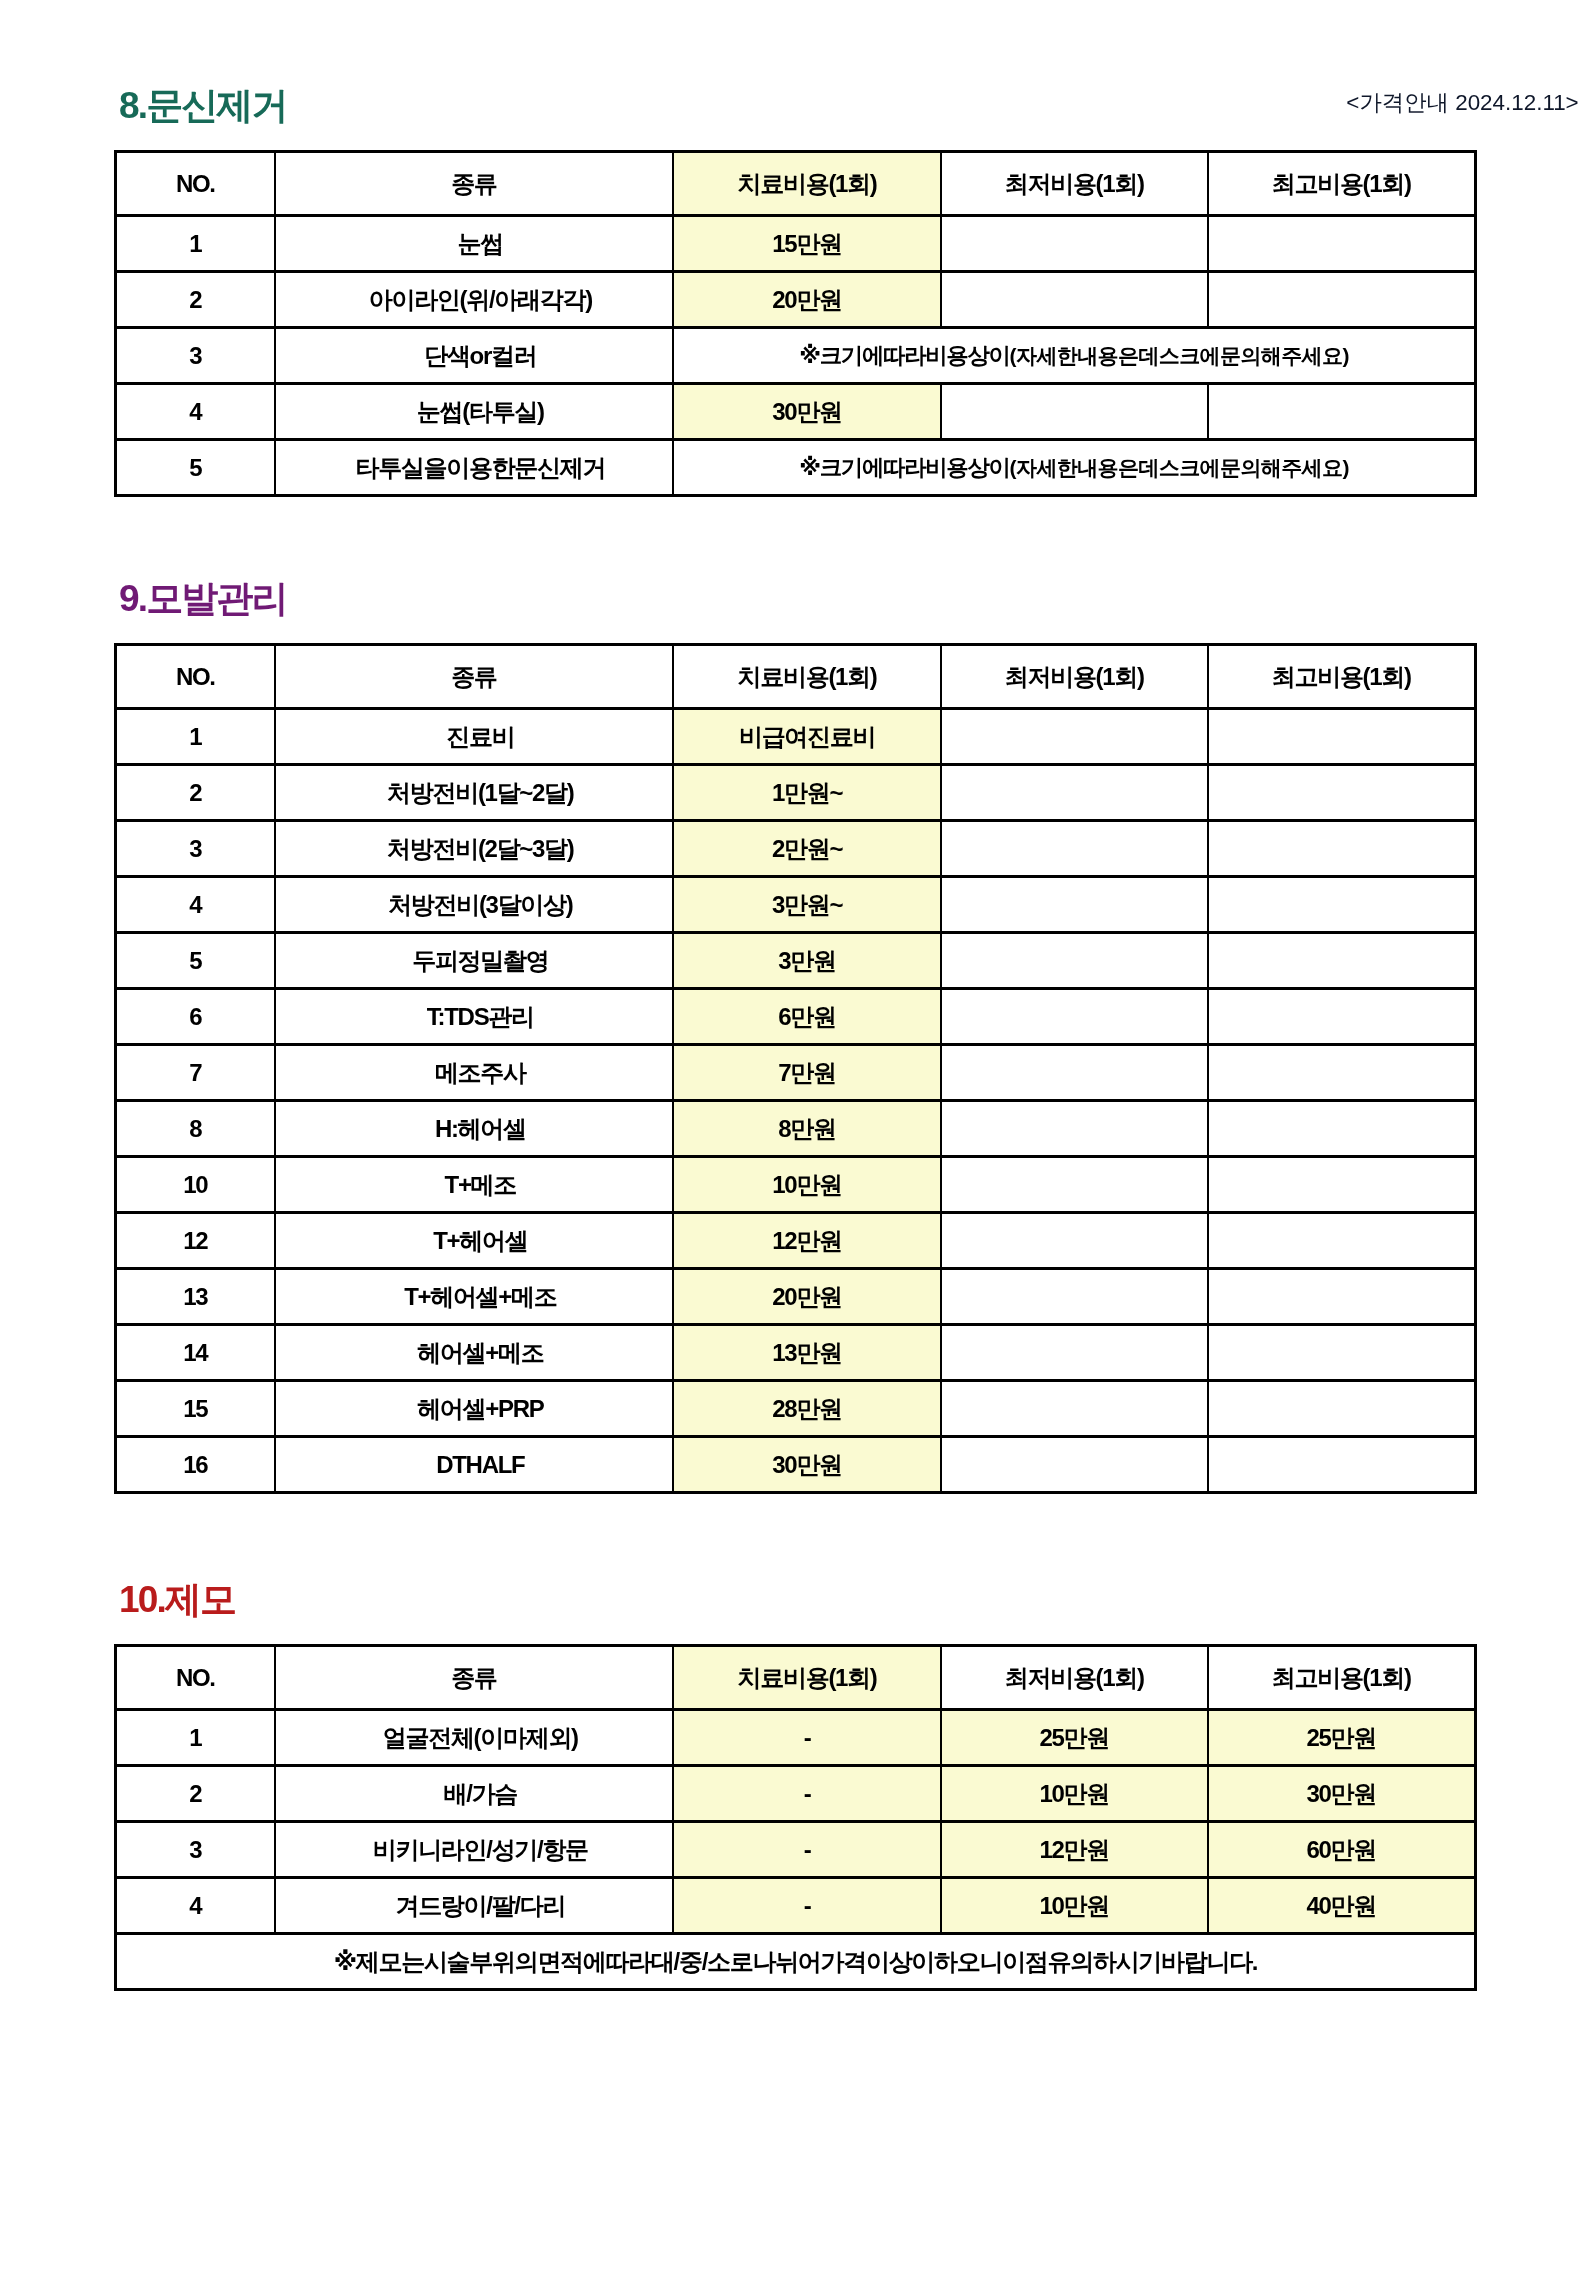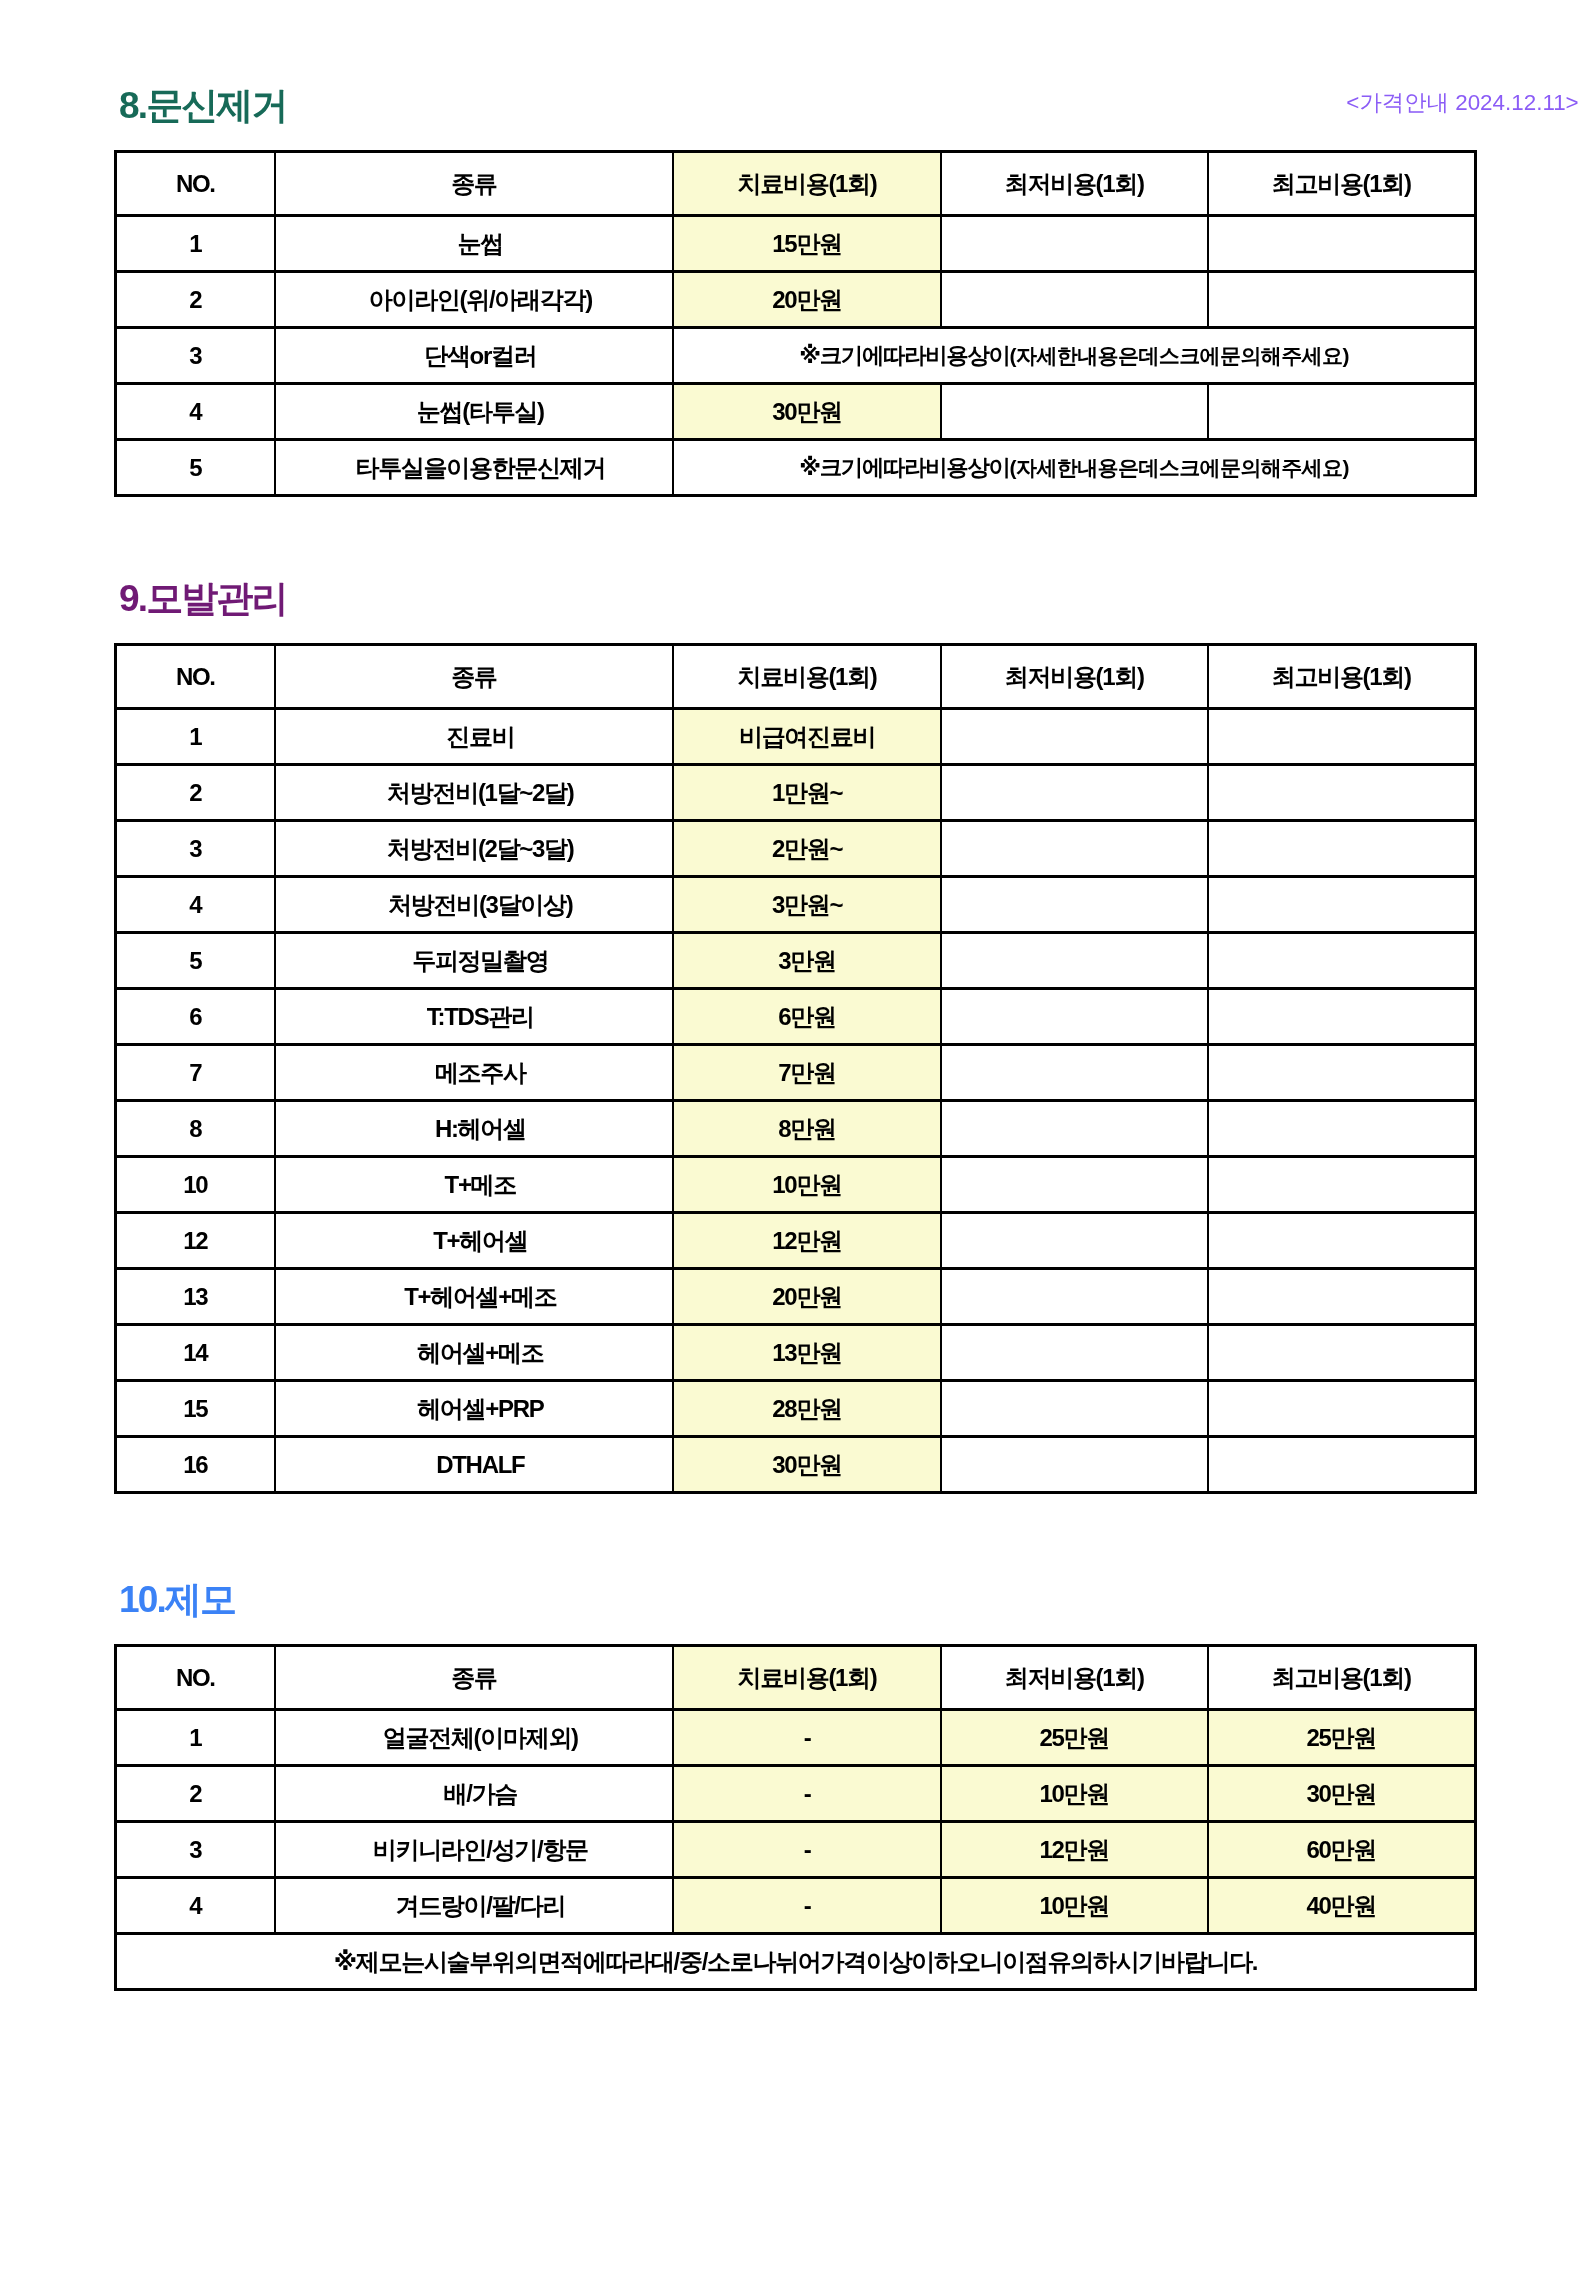--- a/index.html
+++ b/index.html
@@ -15,21 +15,21 @@
     position: relative;
     width: 100%;
     height: 100%;
     padding: 0 112px 0 114px;
   }
   .header-date {
     position: absolute;
     top: 6.4px;
     right: 10.3px;
     font-size: 22.4px;
-    color: #8b5cf6;
+    color: #0f172a;
     letter-spacing: 0px;
     font-weight: 400;
   }
   .section { }
   .section-title {
     font-size: 37px;
     font-weight: 800;
     letter-spacing: -1.9px;
     margin: 0 0 19px 5.1px;
   }
@@ -246,21 +246,21 @@
               <td class="cell-type">DTHALF</td>
               <td class="yellow">30만원</td>
               <td class=""></td>
               <td class=""></td>
             </tr>
           </tbody>
         </table>
       </div>
       <div class="gap-10"></div>
       <div class="section">
-        <h2 class="section-title" style="color: #3b82f6;">10.제모</h2>
+        <h2 class="section-title" style="color: #b91c1c;">10.제모</h2>
         <table class="price-table">
           <colgroup>
             <col class="c-no">
             <col class="c-type">
             <col class="c-treat">
             <col class="c-min">
             <col class="c-max">
           </colgroup>
           <thead>
             <tr>

